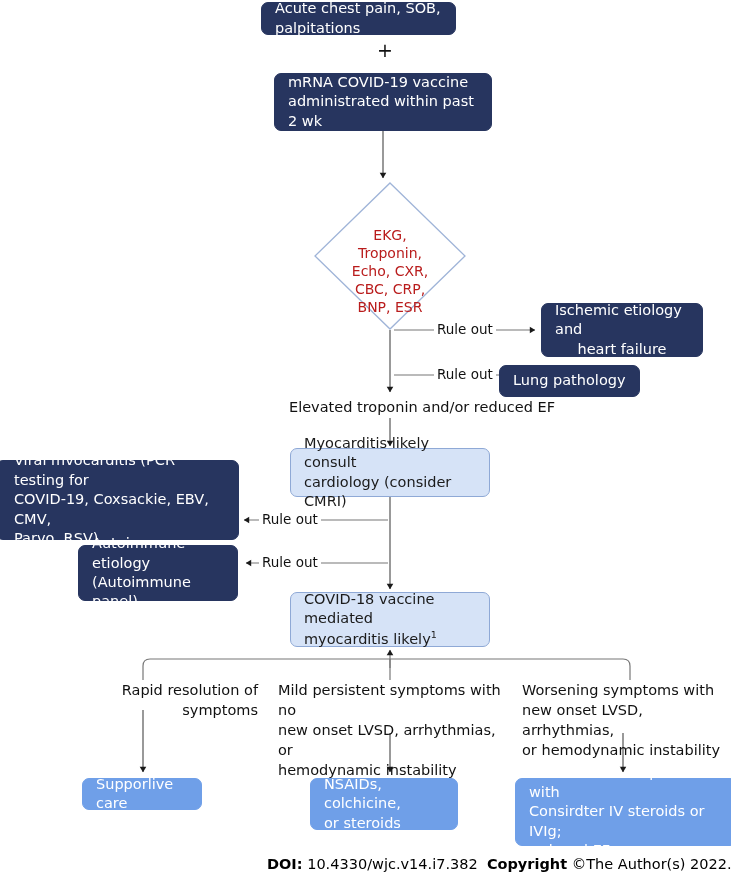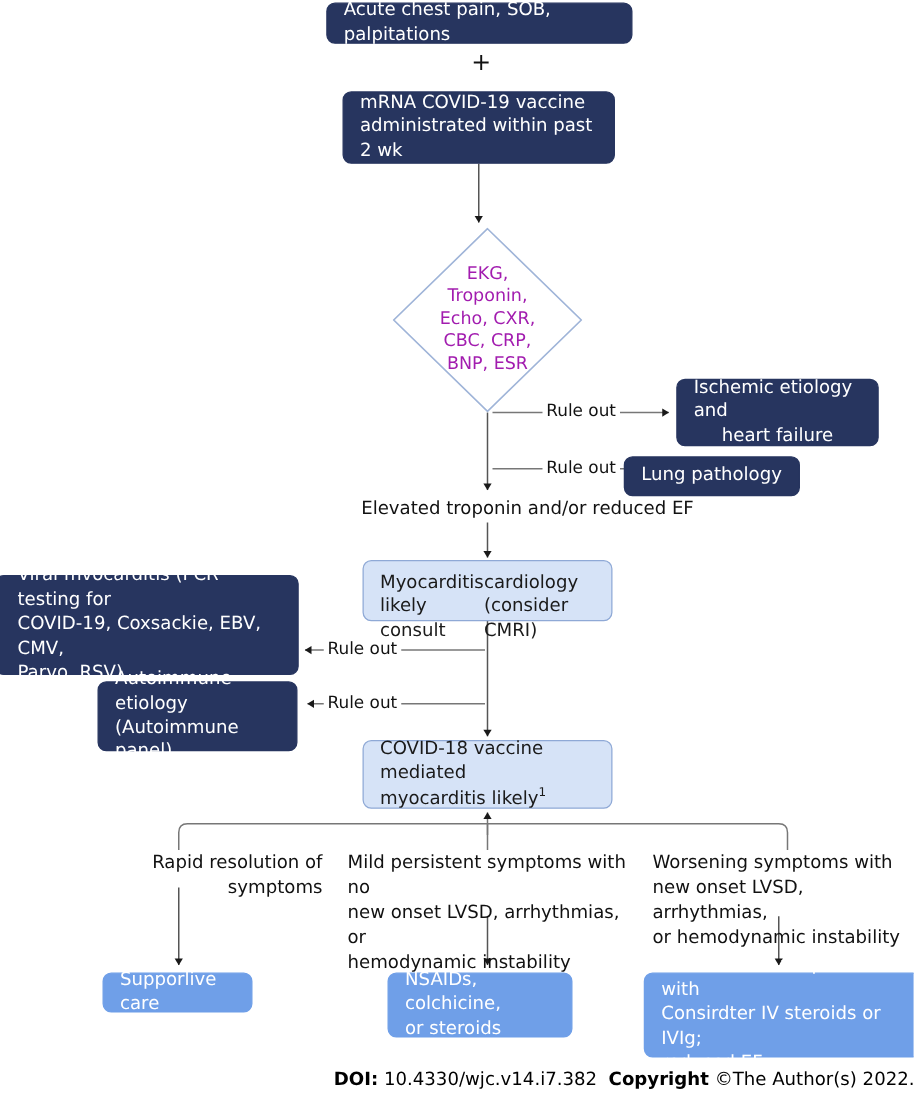--- a/index.html
+++ b/index.html
@@ -68,29 +68,29 @@
     background: #ffffff;
     padding: 0 3px;
     white-space: nowrap;
   }
   .diamond-wrap {
     position: absolute;
   }
   .diamond-text {
     position: absolute;
     left: 0;
-    top: 0;
+    top: 16px;
     width: 100%;
     height: 100%;
     display: flex;
     flex-direction: column;
     align-items: center;
     justify-content: center;
     font-size: 14px;
-    color: #a21caf;
+    color: #b91c1c;
     line-height: 1.28;
     text-align: center;
   }
   .plus-sign {
     position: absolute;
     font-size: 19px;
     color: #111111;
     line-height: 1;
   }
   .footer {
@@ -144,21 +144,21 @@
     <path d="M143,680 L143,666 Q143,659 150,659 L623,659 Q630,659 630,666 L630,680" fill="none" stroke="#777777" stroke-width="1.2"></path>
     <line x1="390" y1="659" x2="390" y2="680" stroke="#777777" stroke-width="1.2"></line>
 
     <line x1="143" y1="710" x2="143" y2="772" stroke="#555555" stroke-width="1.2" marker-end="url(#arrowDown)"></line>
 
     <line x1="390" y1="733" x2="390" y2="772" stroke="#555555" stroke-width="1.2" marker-end="url(#arrowDown)"></line>
 
     <line x1="623" y1="733" x2="623" y2="772" stroke="#555555" stroke-width="1.2" marker-end="url(#arrowDown)"></line>
   </svg>
 
-  <div class="node node-dark" style="left:261px; top:2px; width:245px; height:33px; justify-content:center;">
+  <div class="node node-dark" style="left:261px; top:2px; width:195px; height:33px; justify-content:center;">
     <span>Acute chest pain, SOB, palpitations</span>
   </div>
 
   <div class="plus-sign" style="left:377px; top:41px;">
     <span>+</span>
   </div>
 
   <div class="node node-dark" style="left:274px; top:73px; width:218px; height:58px; flex-direction:column; align-items:flex-start; justify-content:center;">
     <span class="sr-line">mRNA COVID-19 vaccine</span>
     <span class="sr-line">administrated within past 2 wk</span>
@@ -190,21 +190,21 @@
   </div>
 
   <div class="node node-dark" style="left:499px; top:365px; width:141px; height:32px; justify-content:flex-start;">
     <span>Lung pathology</span>
   </div>
 
   <div class="plain-text" style="left:272px; top:397px; width:300px; text-align:center;">
     <span>Elevated troponin and/or reduced EF</span>
   </div>
 
-  <div class="node node-lightblue" style="left:290px; top:448px; width:200px; height:49px; flex-direction:row; align-items:flex-start; justify-content:center;">
+  <div class="node node-lightblue" style="left:290px; top:448px; width:200px; height:49px; flex-direction:column; align-items:flex-start; justify-content:center;">
     <span class="sr-line">Myocarditis likely consult</span>
     <span class="sr-line">cardiology (consider CMRI)</span>
   </div>
 
   <div class="edge-label" style="left:259px; top:511px;">
     <span>Rule out</span>
   </div>
   <div class="edge-label" style="left:259px; top:554px;">
     <span>Rule out</span>
   </div>

